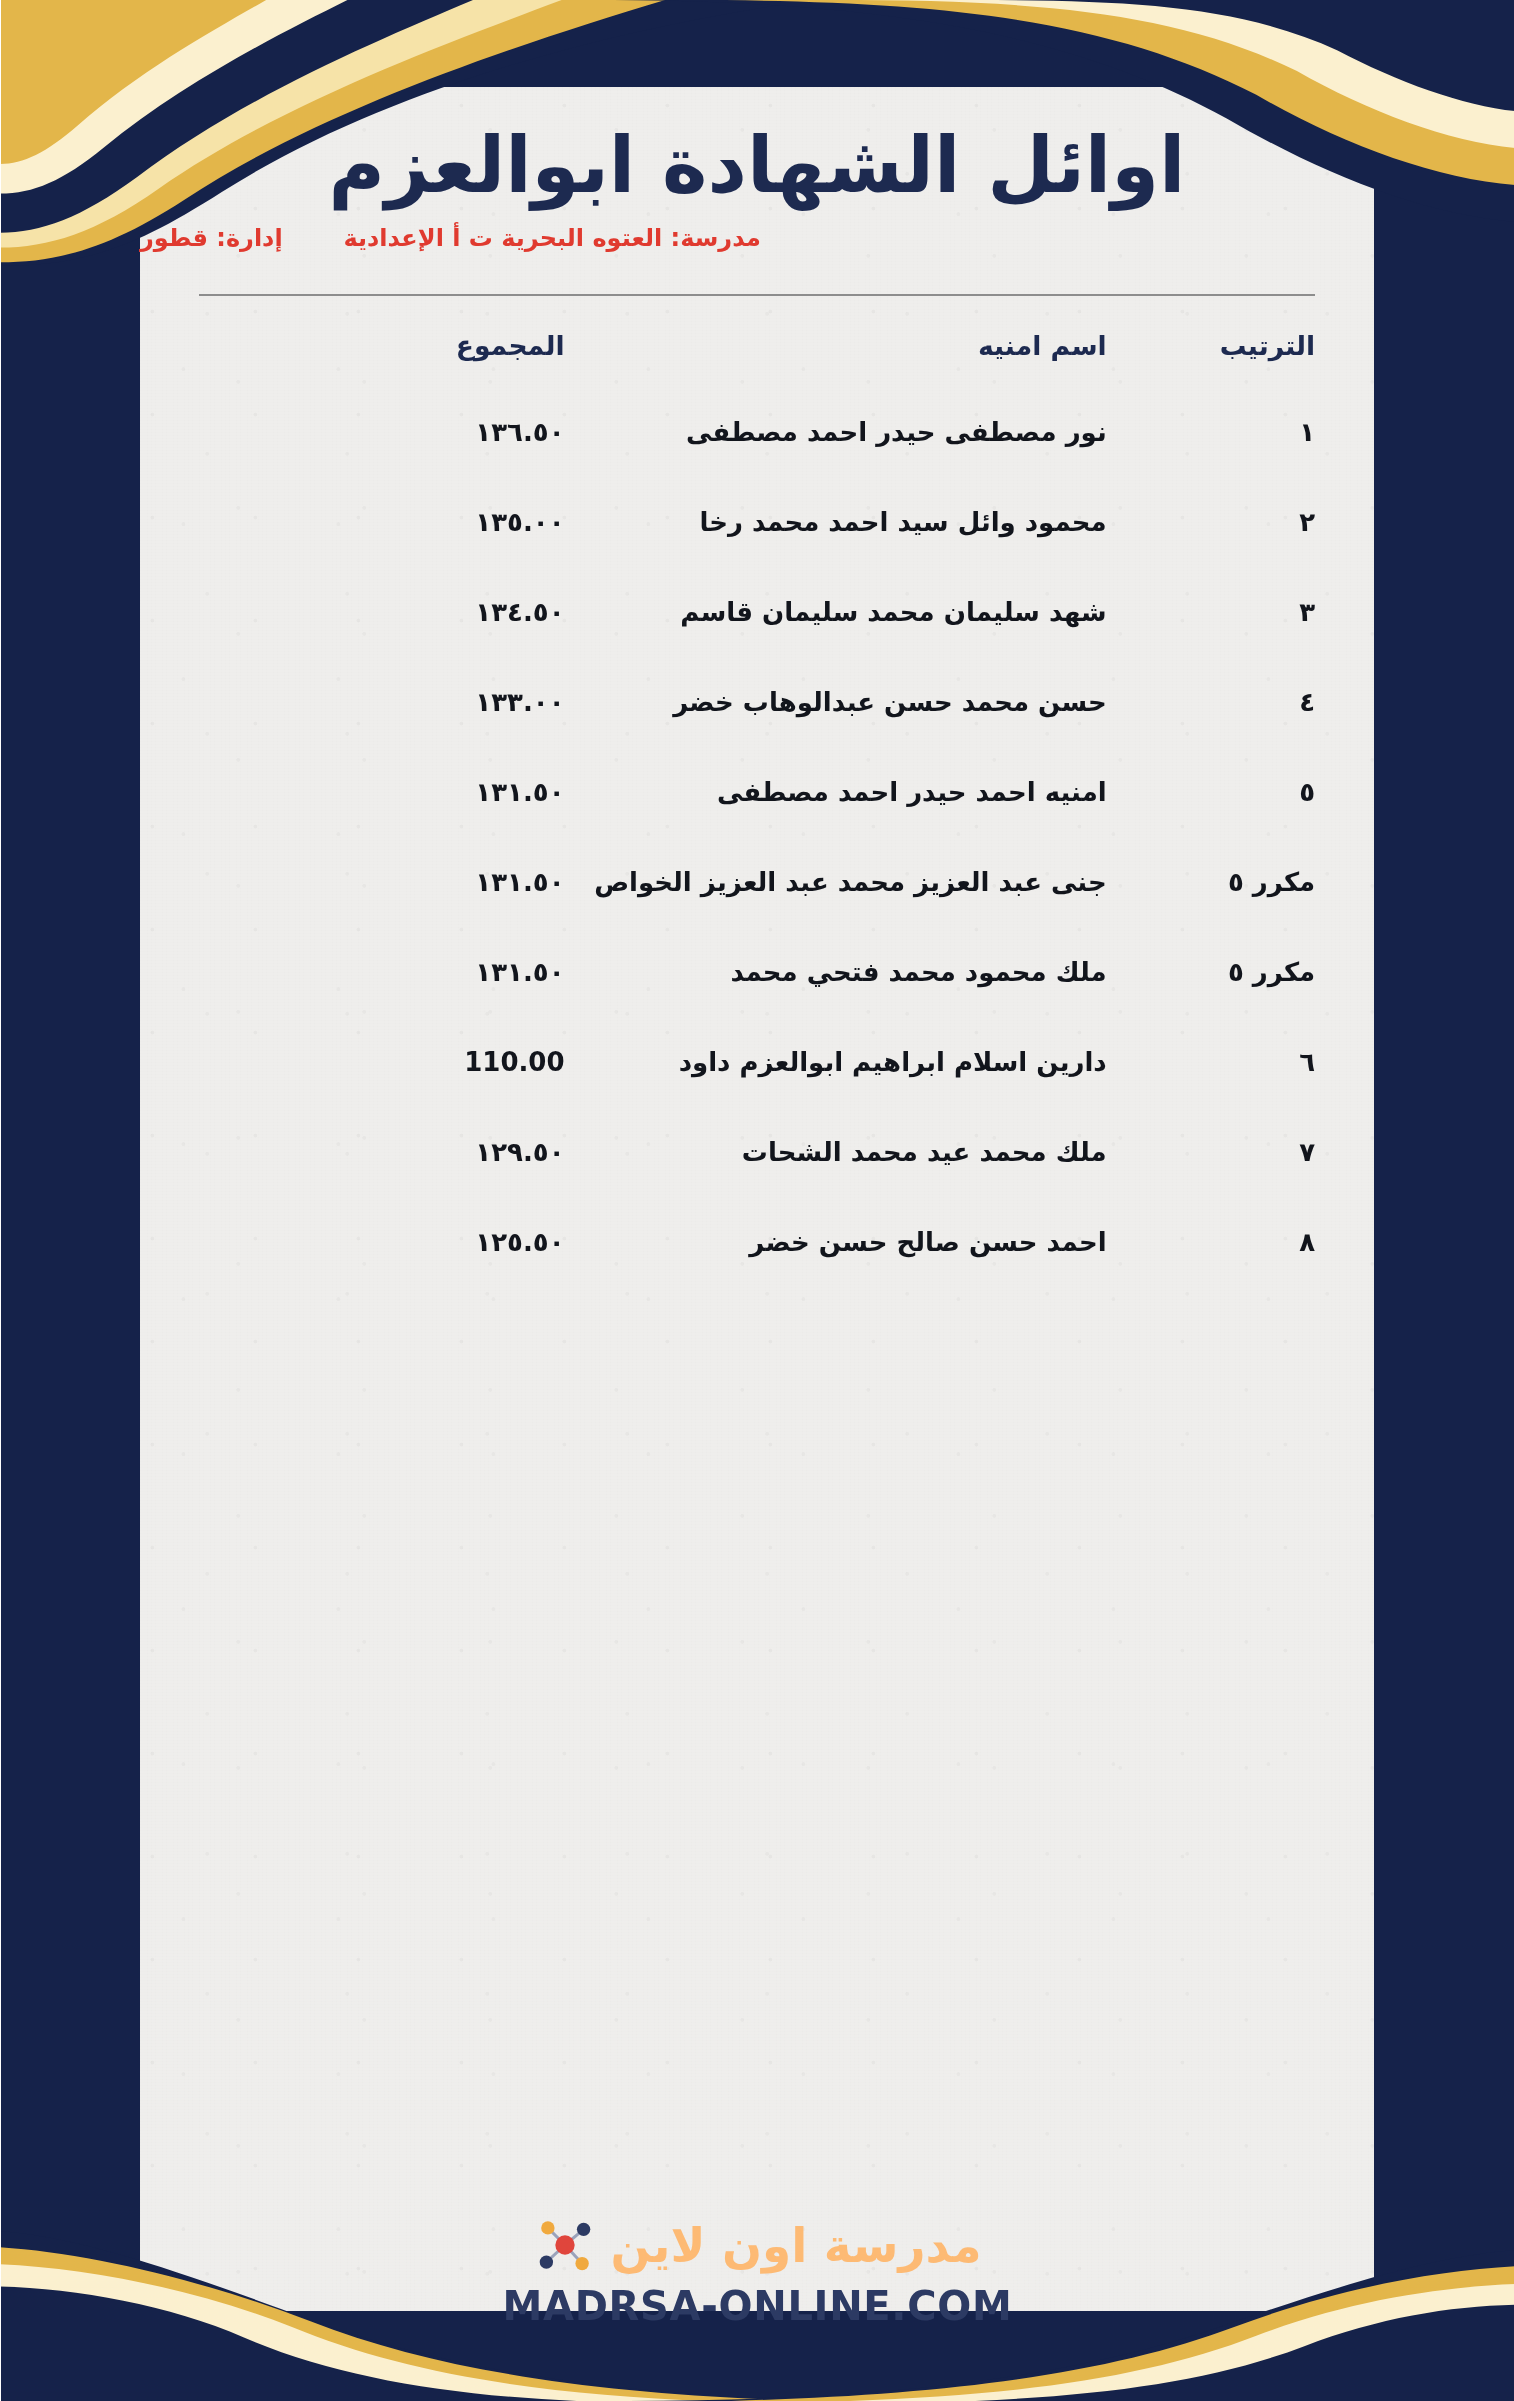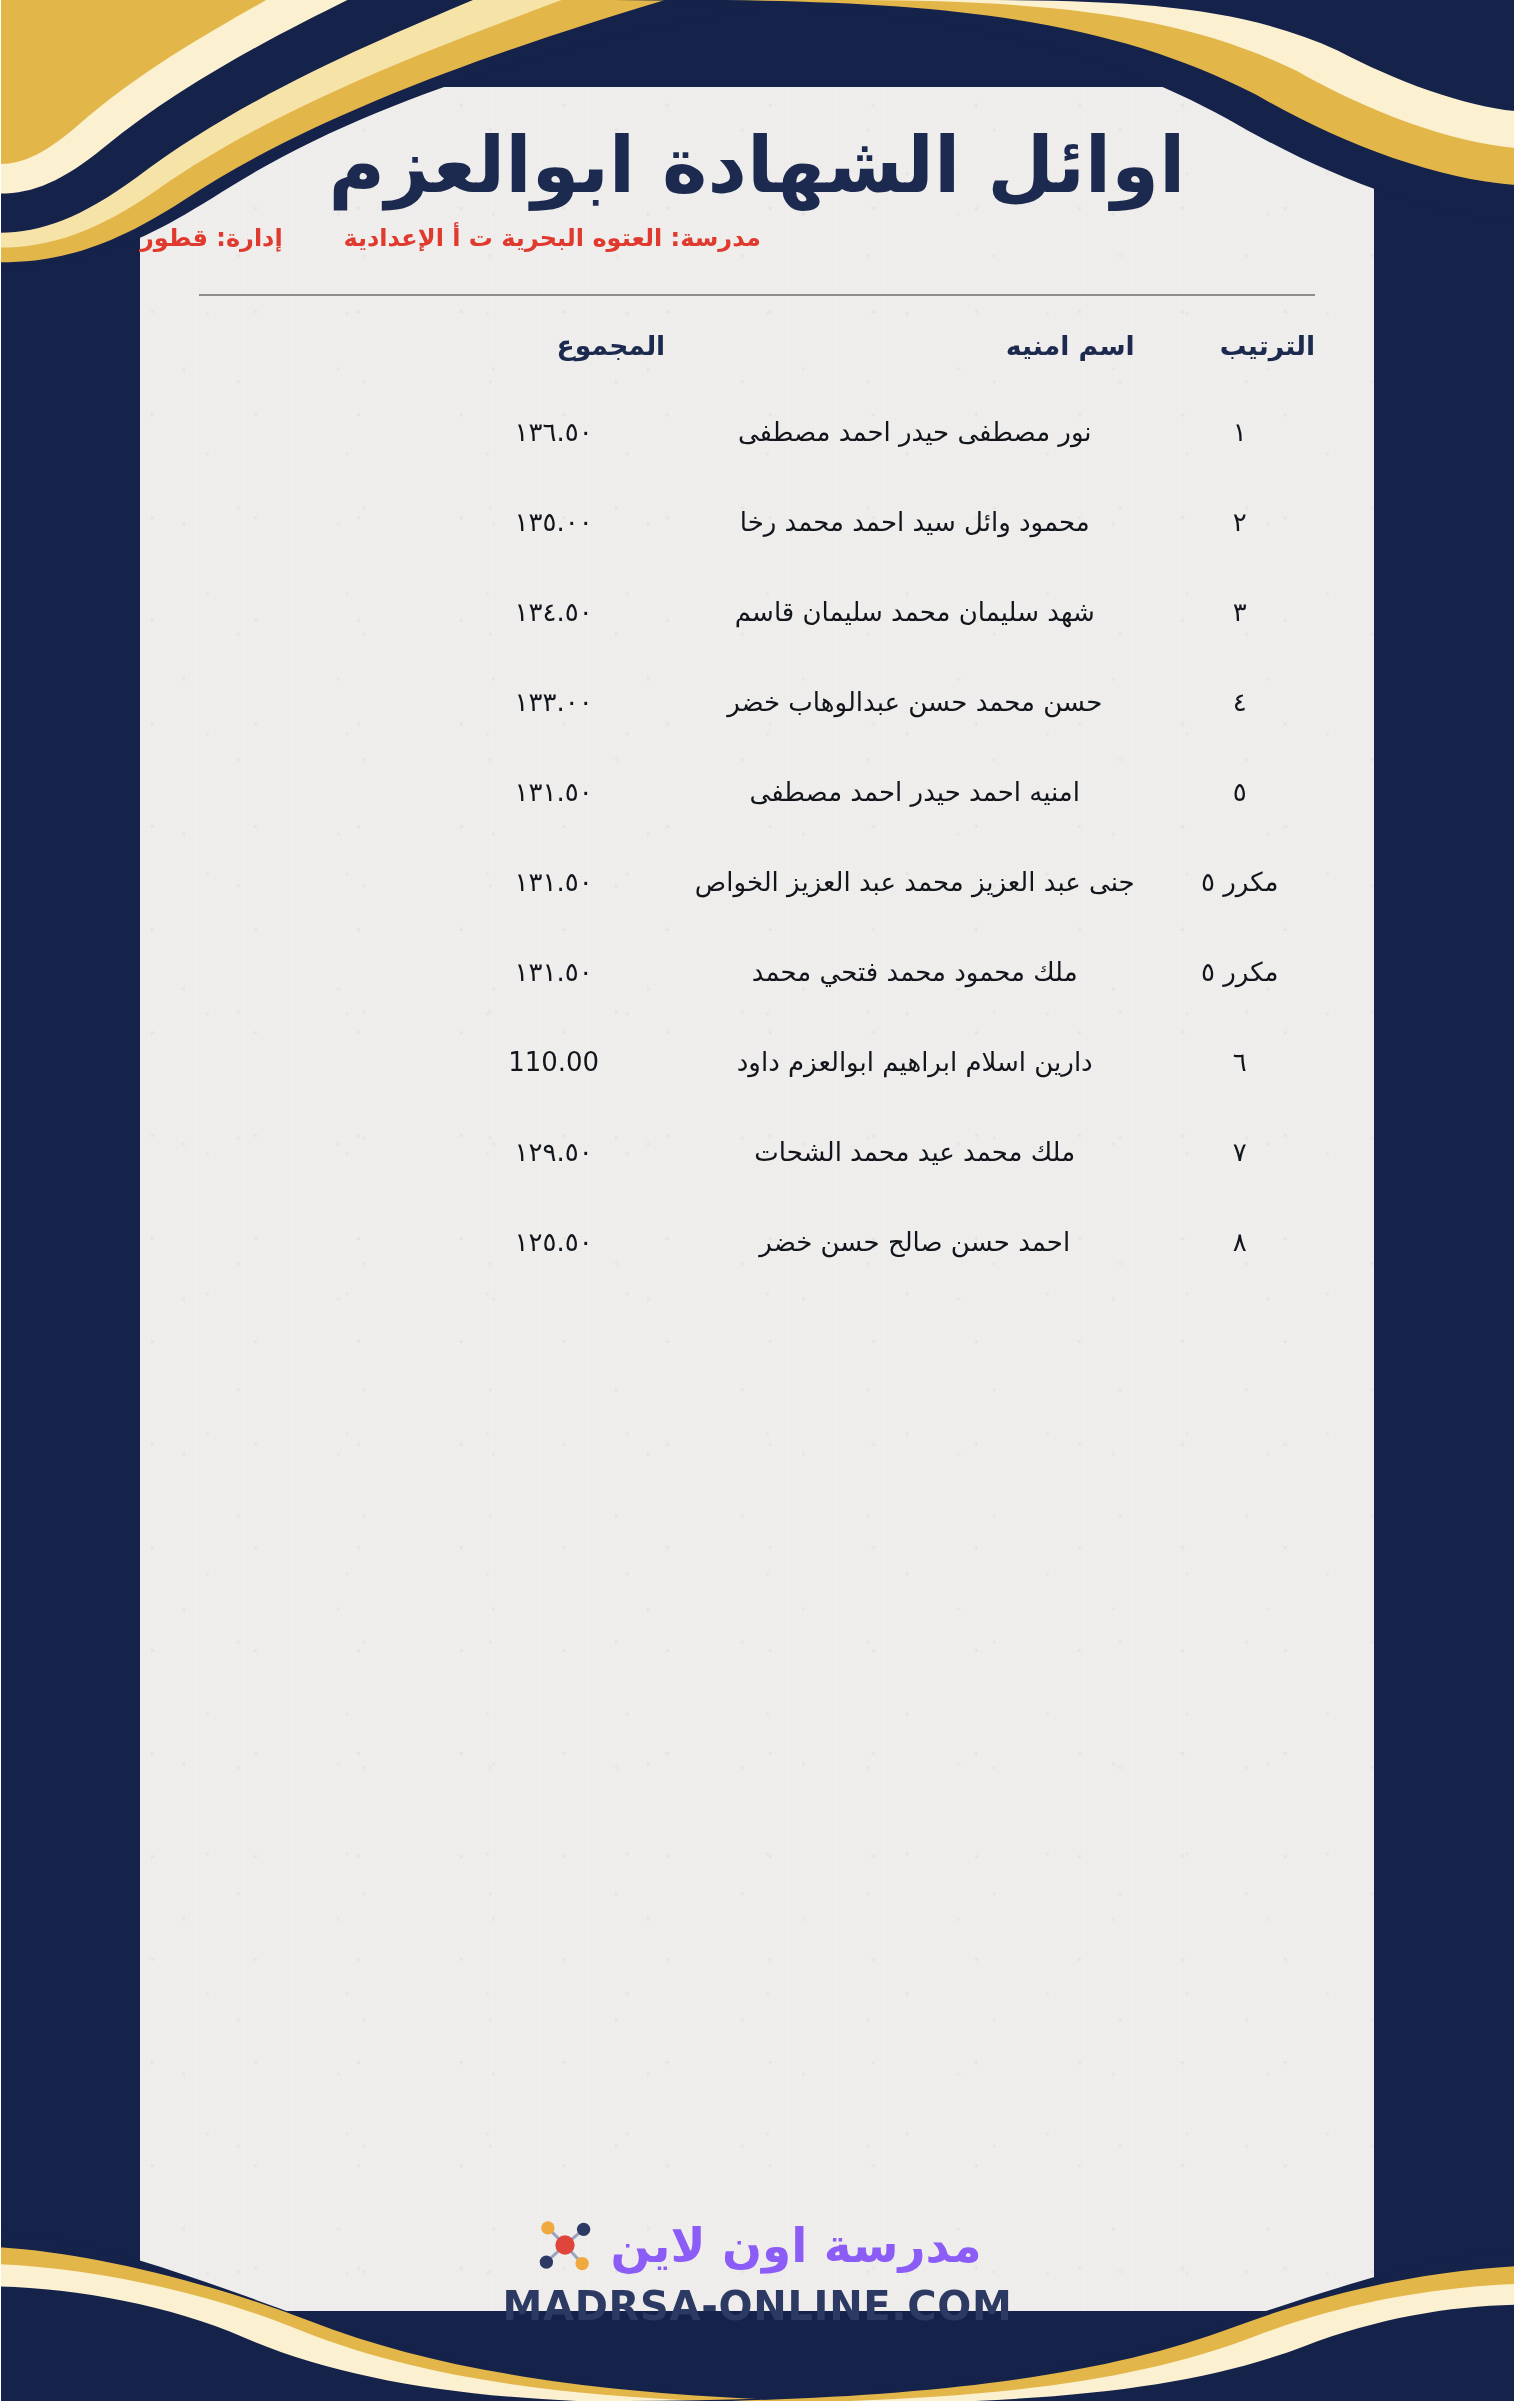--- a/index.html
+++ b/index.html
@@ -111,22 +111,22 @@
     font-size: 26.6px;
     font-weight: bold;
     color: #1d2a50;
     padding: 20.7px 14.8px 26.6px 14.8px;
     text-align: right;
   }
   table.results td {
     font-size: 26px;
     color: #12151c;
     padding: 30px 14.8px;
-    text-align: center;
-    font-weight: normal;
+    text-align: right;
+    font-weight: bold;
   }
   .col-rank { width: 20%; }
   .col-name { width: 52%; }
   .col-total { width: 28%; }
 
   td.rank, th.rank { text-align: center; }
   td.name, th.name { text-align: center; }
   td.total, th.total { text-align: center; }
 
   
@@ -139,21 +139,21 @@
   }
   .logo-row {
     display: inline-flex;
     align-items: center;
     gap: 13.3px;
     direction: rtl;
   }
   .logo-text-ar {
     font-size: 47px;
     font-weight: bold;
-    color: #8b5cf6;
+    color: #fdba74;
     line-height: 1;
   }
   .logo-url {
     font-size: 40px;
     font-weight: bold;
     color: #2c3a63;
     letter-spacing: 0.7px;
     margin-top: 6px;
   }
   .logo-mark { width: 64px; height: 64px; }

